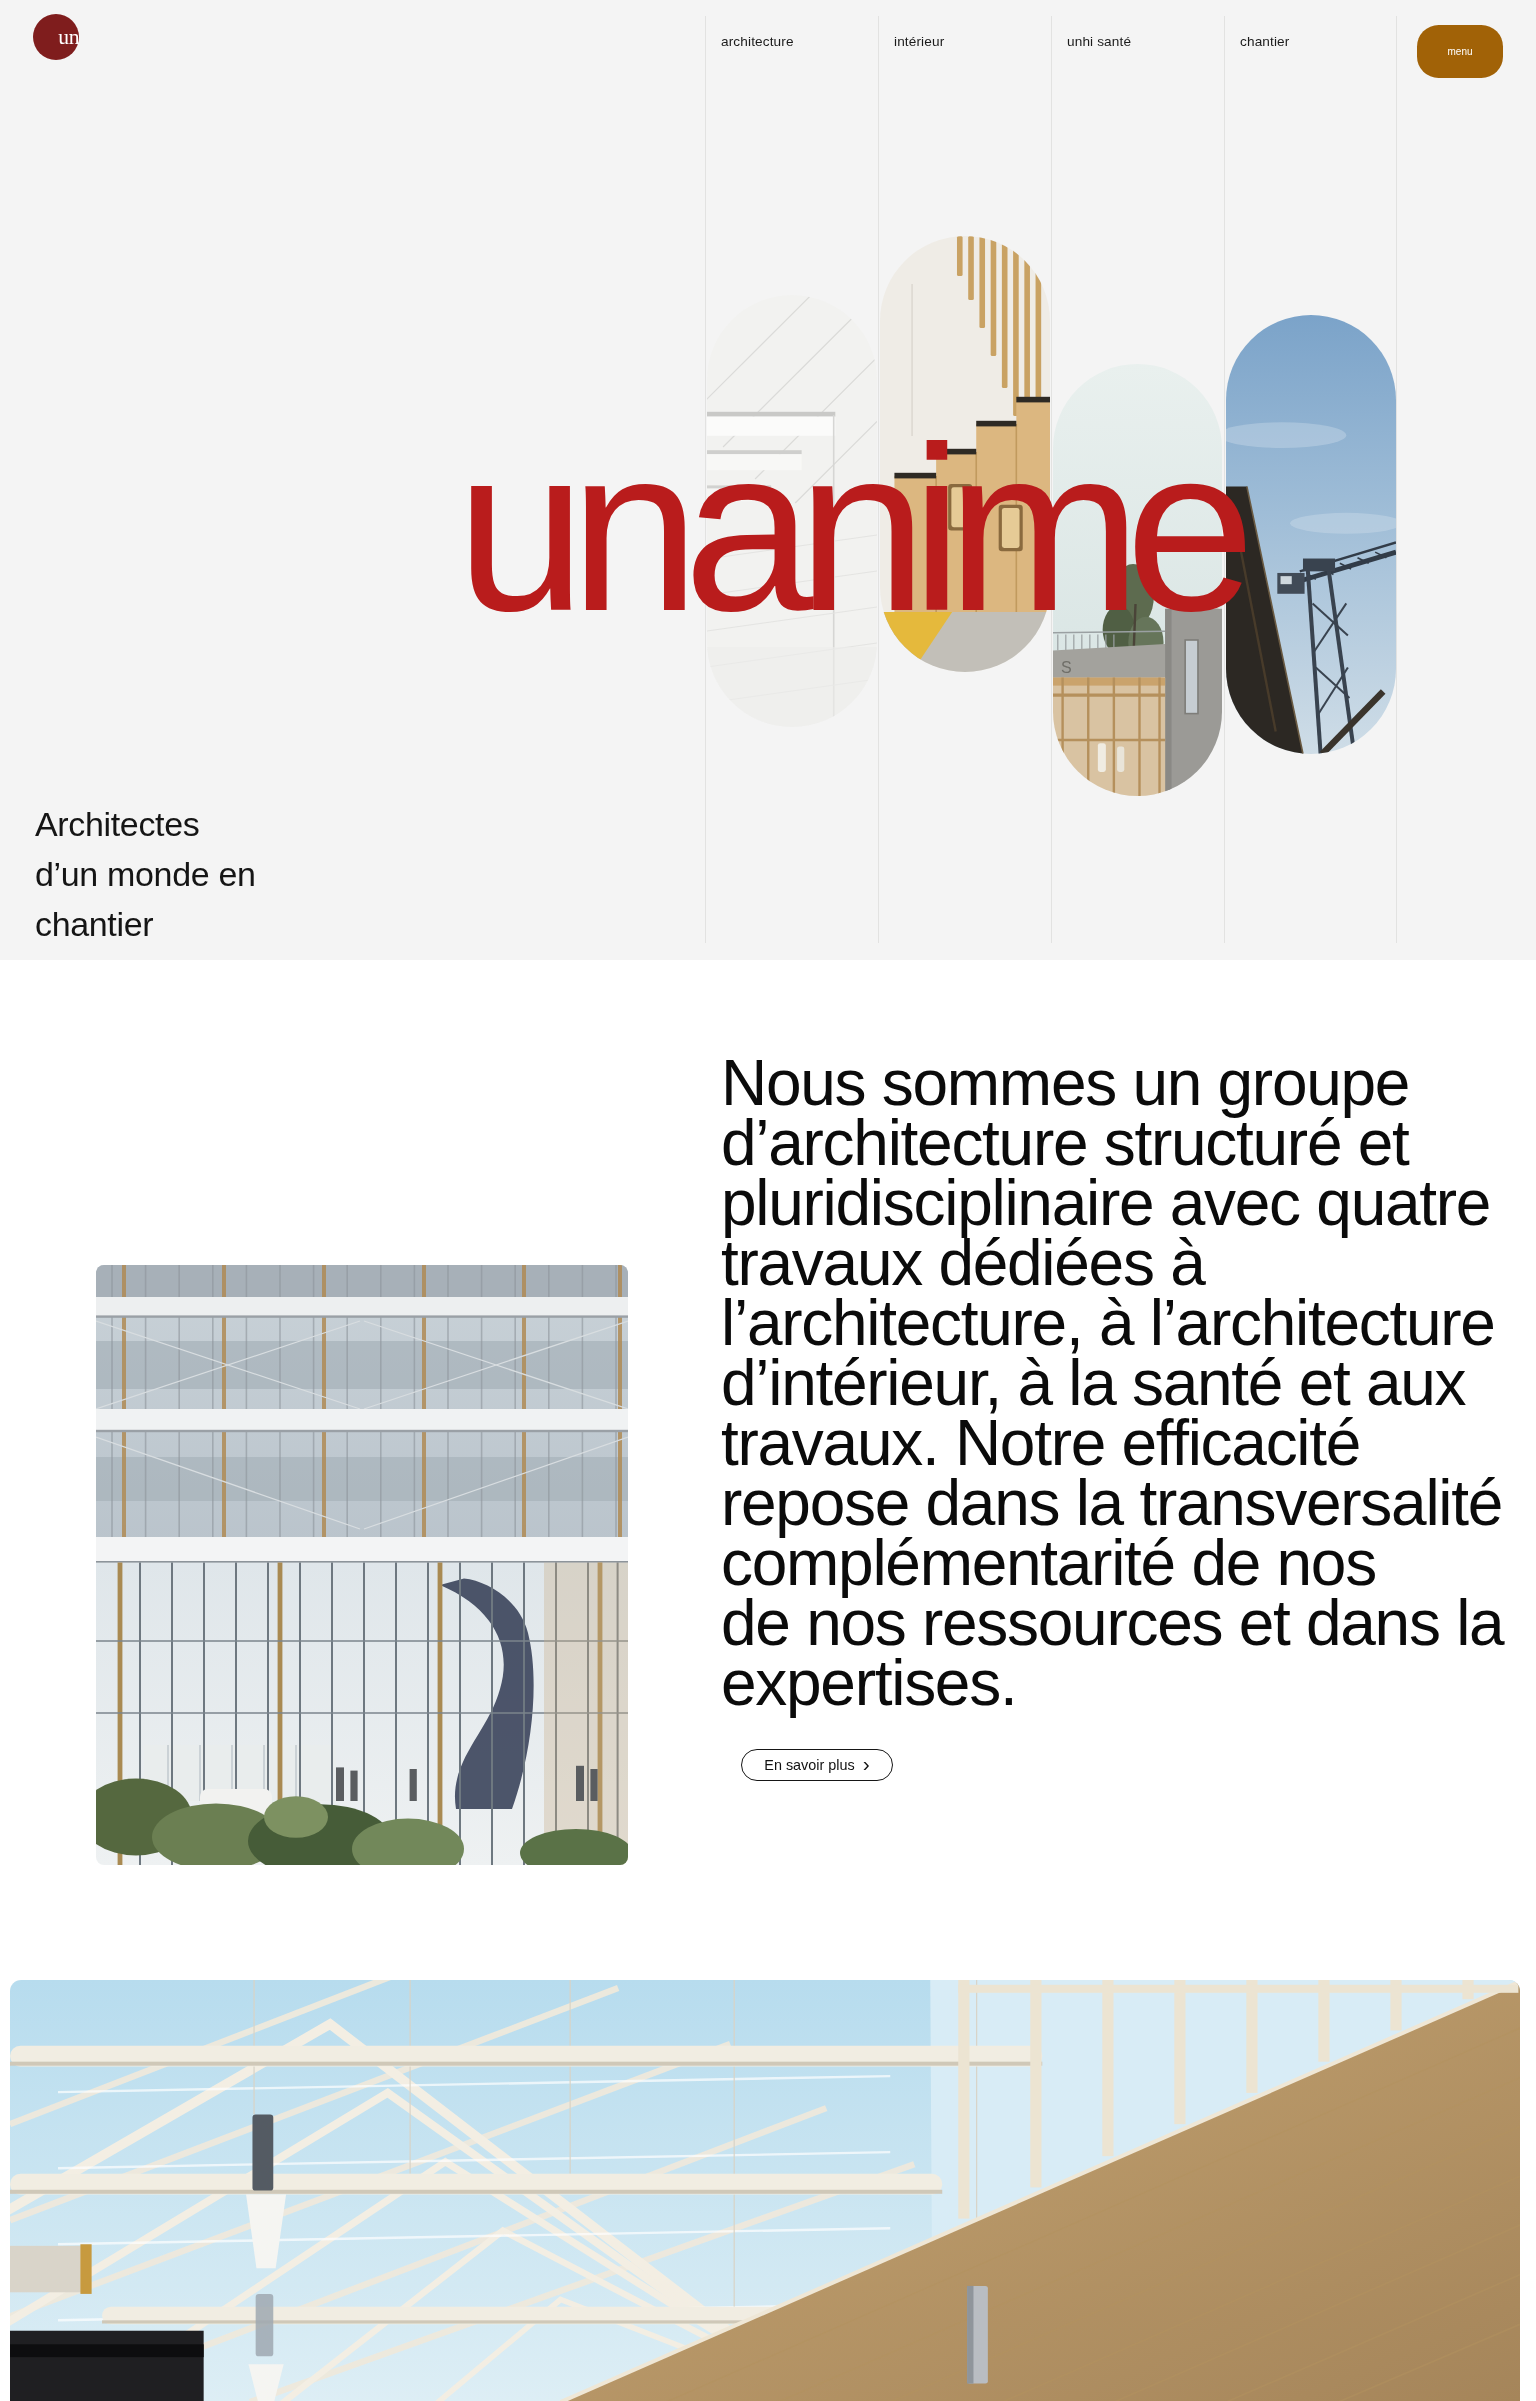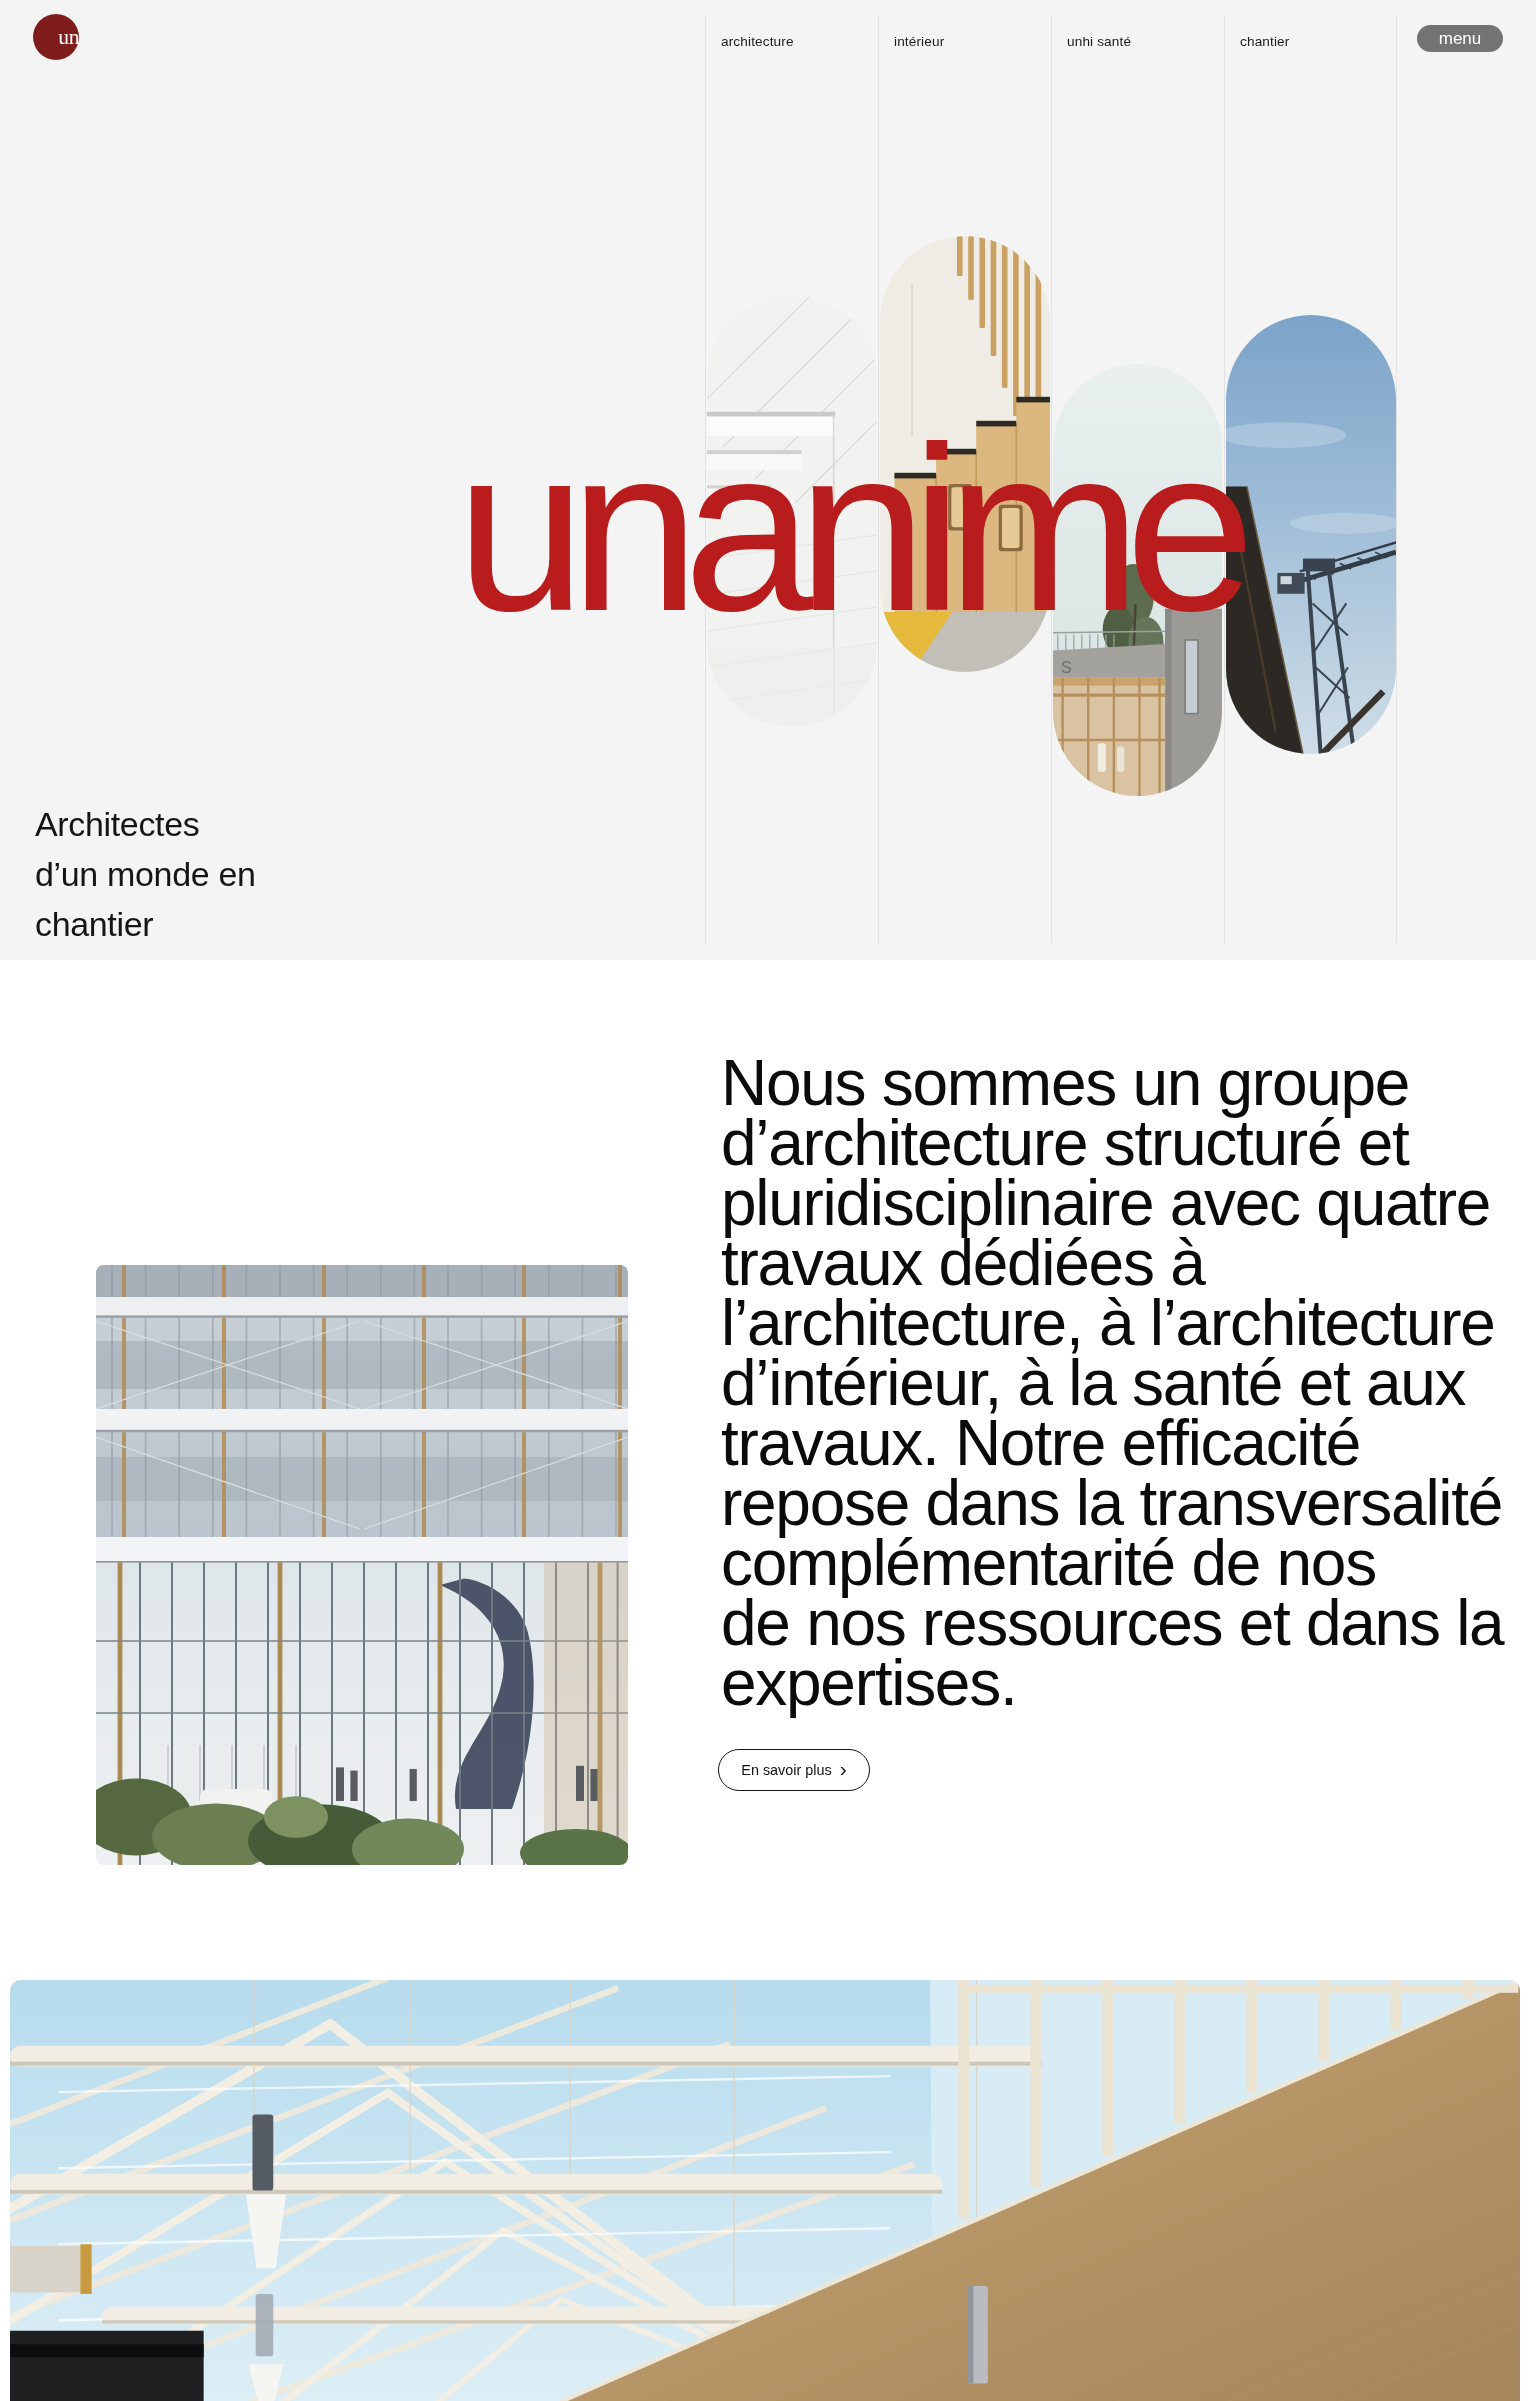--- a/index.html
+++ b/index.html
@@ -4,32 +4,32 @@
 <style>
   html,body{margin:0;padding:0;background:#fff;}
   .page{position:relative;width:1537px;height:2401px;overflow:hidden;background:#fff;
         font-family:"Liberation Sans","DejaVu Sans",sans-serif;color:#0c0c0c;}
   .hero-bg{position:absolute;left:0;top:0;width:1537px;height:960px;background:#f4f4f4;}
   .vline{position:absolute;top:16px;height:927px;width:0.8px;background:#e2e2e1;}
   .logo-circle{position:absolute;left:33px;top:14.4px;width:46px;height:46px;border-radius:50%;
         background:#7f1d1d;display:flex;align-items:center;justify-content:flex-end;cursor:pointer;font-family:Liberation Serif, serif;}
   .logo-circle span{color:#ffffff;font-size:21.6px;letter-spacing:-0.02em;}
   .nav-item{position:absolute;top:34px;font-size:13.6px;color:#1b1b1b;letter-spacing:0.01em;cursor:pointer;}
-  .menu-btn{position:absolute;left:1417px;top:25px;width:86px;height:27px;border-radius:21.6px;
-        background:#737373;border:none;color:#fff;font-size:17px;display:flex;align-items:center;
+  .menu-btn{position:absolute;left:1417px;top:25px;width:86px;height:53px;border-radius:21.6px;
+        background:#a16207;border:none;color:#fff;font-size:10px;display:flex;align-items:center;
         justify-content:center;cursor:pointer;font-family:inherit;}
   .pill{position:absolute;border-radius:88px;overflow:hidden;}
   .pill svg{display:block;width:100%;height:100%;}
   .wordmark{position:absolute;left:456px;top:412px;font-size:234px;line-height:1;
         letter-spacing:-0.07em;color:#b91c1c;z-index:5;white-space:nowrap;}
   .tagline{position:absolute;left:35px;top:799px;font-size:34px;line-height:50px;color:#151515;
         letter-spacing:-0.01em;z-index:6;}
   .intro{position:absolute;left:721px;top:1053px;z-index:2;}
   .intro .pline{font-size:64px;line-height:60px;letter-spacing:-0.02em;color:#0b0b0b;white-space:nowrap;}
-  .cta{position:absolute;left:718px;top:1749px;width:152px;height:42px;border-radius:21px;
+  .cta{position:absolute;left:741px;top:1749px;width:152px;height:32px;border-radius:21px;
         border:1.6px solid #161616;background:transparent;display:flex;align-items:center;
         justify-content:center;gap:8px;font-size:14.4px;color:#111;cursor:pointer;font-family:inherit;}
   .cta .chev{font-size:21px;line-height:1;margin-top:-2.4px;}
   .photo{position:absolute;overflow:hidden;}
   .photo svg{display:block;width:100%;height:100%;}
   .photo.courtyard{left:96px;top:1265px;width:532px;height:600px;border-radius:8px;}
   .photo.atrium{left:10.4px;top:1980px;width:1510px;height:422px;border-radius:11.2px 11.2px 0 0;}
 </style>
 </head>
 <body>

